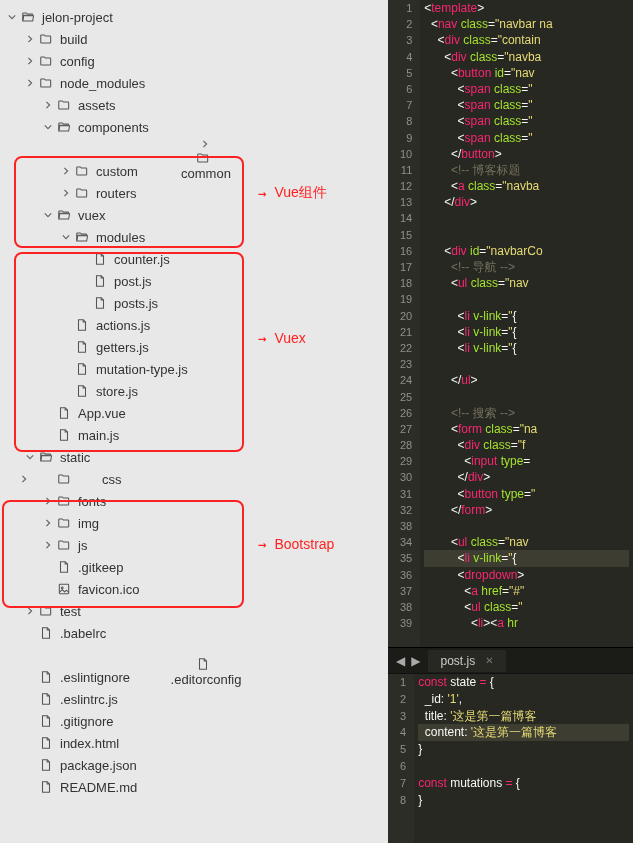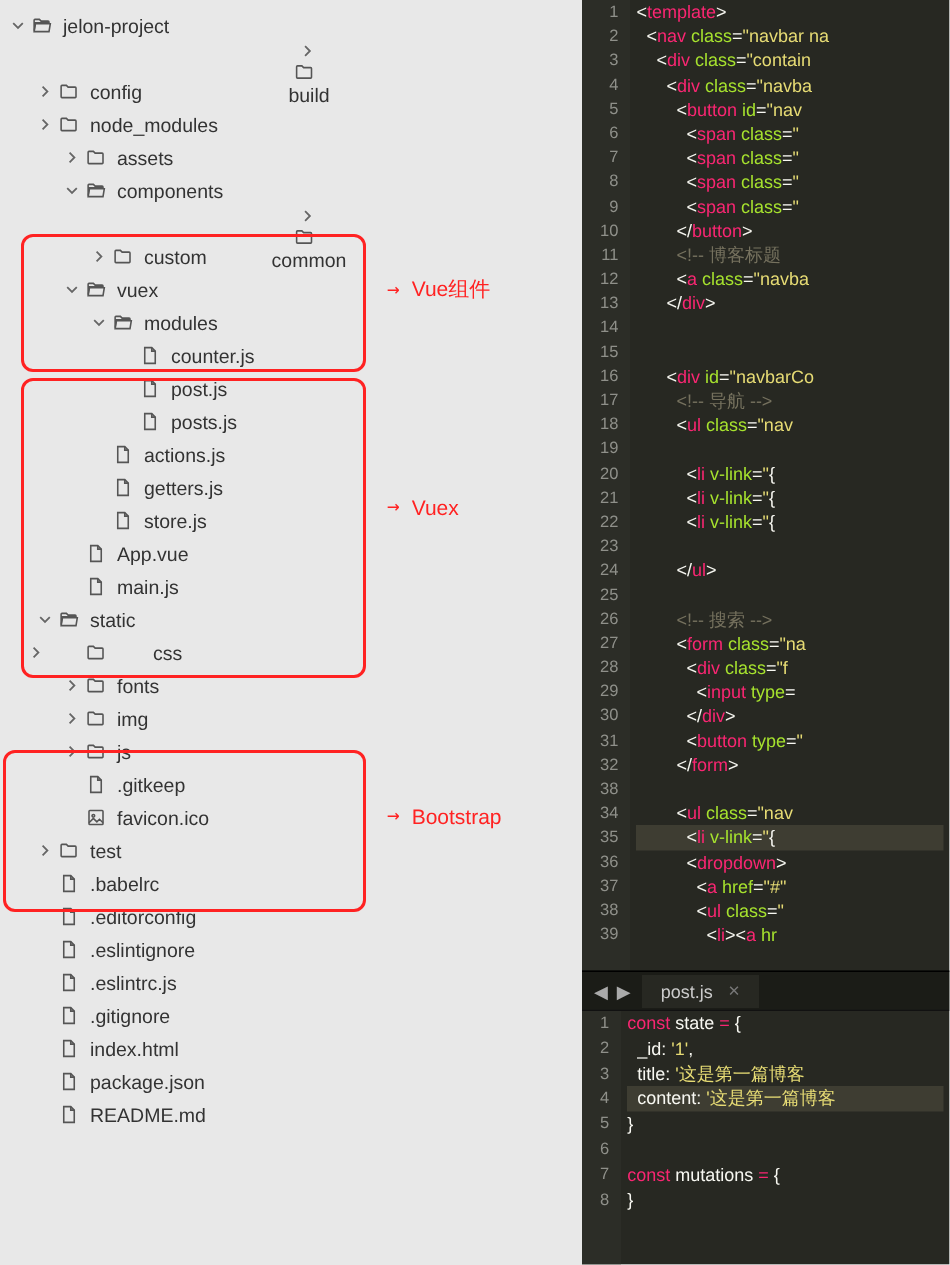--- a/index.html
+++ b/index.html
@@ -49,21 +49,21 @@
           </svg>
         </span>
         <span class="icon">
           <svg viewBox="0 0 24 24" fill="none" stroke="#555" stroke-width="1.8">
             <path d="M3 6a1 1 0 0 1 1-1h5l2 2h8a1 1 0 0 1 1 1v1H4l-1 9V6z"></path>
             <path d="M3 19l1.5-9h17L20 19z"></path>
           </svg>
         </span>
         <span class="tree-label">jelon-project</span>
       </div>
-      <div class="tree-row" style="padding-left: 24px; flex-direction: column;">
+      <div class="tree-row" style="padding-left: 24px;">
         <span class="arrow ">
           <svg viewBox="0 0 10 10">
             <path d="M3 1l4 4-4 4" fill="none" stroke="#666" stroke-width="1.5"></path>
           </svg>
         </span>
         <span class="icon">
           <svg viewBox="0 0 24 24" fill="none" stroke="#555" stroke-width="1.8">
             <path d="M3 6a1 1 0 0 1 1-1h5l2 2h8a1 1 0 0 1 1 1v10a1 1 0 0 1-1 1H4a1 1 0 0 1-1-1V6z"></path>
           </svg>
         </span>
@@ -141,20 +141,33 @@
             <path d="M3 1l4 4-4 4" fill="none" stroke="#666" stroke-width="1.5"></path>
           </svg>
         </span>
         <span class="icon">
           <svg viewBox="0 0 24 24" fill="none" stroke="#555" stroke-width="1.8">
             <path d="M3 6a1 1 0 0 1 1-1h5l2 2h8a1 1 0 0 1 1 1v10a1 1 0 0 1-1 1H4a1 1 0 0 1-1-1V6z"></path>
           </svg>
         </span>
         <span class="tree-label">custom</span>
       </div>
+      <div class="tree-row" style="padding-left: 60px;">
+        <span class="arrow ">
+          <svg viewBox="0 0 10 10">
+            <path d="M3 1l4 4-4 4" fill="none" stroke="#666" stroke-width="1.5"></path>
+          </svg>
+        </span>
+        <span class="icon">
+          <svg viewBox="0 0 24 24" fill="none" stroke="#555" stroke-width="1.8">
+            <path d="M3 6a1 1 0 0 1 1-1h5l2 2h8a1 1 0 0 1 1 1v10a1 1 0 0 1-1 1H4a1 1 0 0 1-1-1V6z"></path>
+          </svg>
+        </span>
+        <span class="tree-label">routers</span>
+      </div>
       <div class="tree-row" style="padding-left: 42px;">
         <span class="arrow ">
           <svg viewBox="0 0 10 10">
             <path d="M1 3l4 4 4-4" fill="none" stroke="#666" stroke-width="1.5"></path>
           </svg>
         </span>
         <span class="icon">
           <svg viewBox="0 0 24 24" fill="none" stroke="#555" stroke-width="1.8">
             <path d="M3 6a1 1 0 0 1 1-1h5l2 2h8a1 1 0 0 1 1 1v1H4l-1 9V6z"></path>
             <path d="M3 19l1.5-9h17L20 19z"></path>
@@ -218,20 +231,30 @@
       </div>
       <div class="tree-row" style="padding-left: 60px;">
         <span class="arrow none"></span>
         <span class="icon">
           <svg viewBox="0 0 24 24" fill="none" stroke="#555" stroke-width="1.8">
             <path d="M6 3h8l4 4v14H6z"></path>
             <path d="M14 3v4h4"></path>
           </svg>
         </span>
         <span class="tree-label">getters.js</span>
+      </div>
+      <div class="tree-row" style="padding-left: 60px;">
+        <span class="arrow none"></span>
+        <span class="icon">
+          <svg viewBox="0 0 24 24" fill="none" stroke="#555" stroke-width="1.8">
+            <path d="M6 3h8l4 4v14H6z"></path>
+            <path d="M14 3v4h4"></path>
+          </svg>
+        </span>
+        <span class="tree-label">mutation-type.js</span>
       </div>
       <div class="tree-row" style="padding-left: 60px;">
         <span class="arrow none"></span>
         <span class="icon">
           <svg viewBox="0 0 24 24" fill="none" stroke="#555" stroke-width="1.8">
             <path d="M6 3h8l4 4v14H6z"></path>
             <path d="M14 3v4h4"></path>
           </svg>
         </span>
         <span class="tree-label">store.js</span>
@@ -359,21 +382,21 @@
       <div class="tree-row" style="padding-left: 24px;">
         <span class="arrow none"></span>
         <span class="icon">
           <svg viewBox="0 0 24 24" fill="none" stroke="#555" stroke-width="1.8">
             <path d="M6 3h8l4 4v14H6z"></path>
             <path d="M14 3v4h4"></path>
           </svg>
         </span>
         <span class="tree-label">.babelrc</span>
       </div>
-      <div class="tree-row" style="padding-left: 24px;">
+      <div class="tree-row" style="padding-left: 24px; flex-direction: column;">
         <span class="arrow none"></span>
         <span class="icon">
           <svg viewBox="0 0 24 24" fill="none" stroke="#555" stroke-width="1.8">
             <path d="M6 3h8l4 4v14H6z"></path>
             <path d="M14 3v4h4"></path>
           </svg>
         </span>
         <span class="tree-label">.editorconfig</span>
       </div>
       <div class="tree-row" style="padding-left: 24px;">

